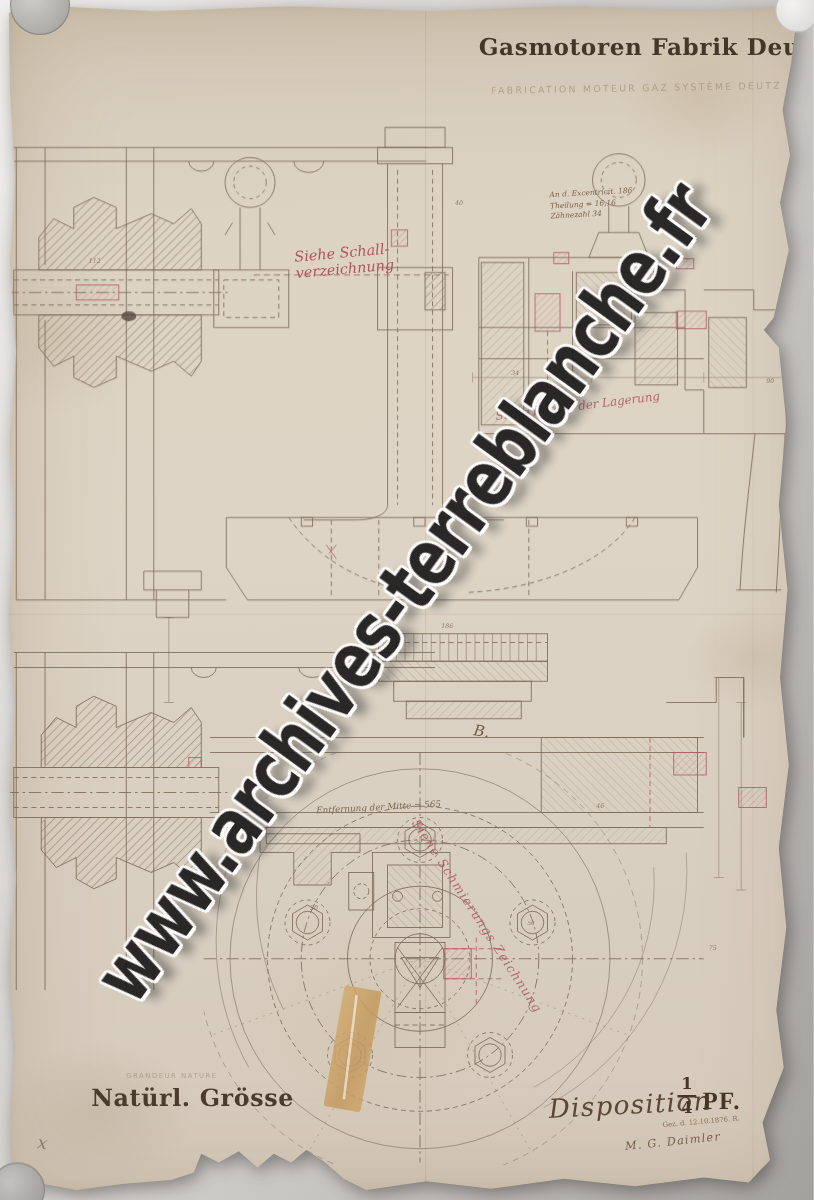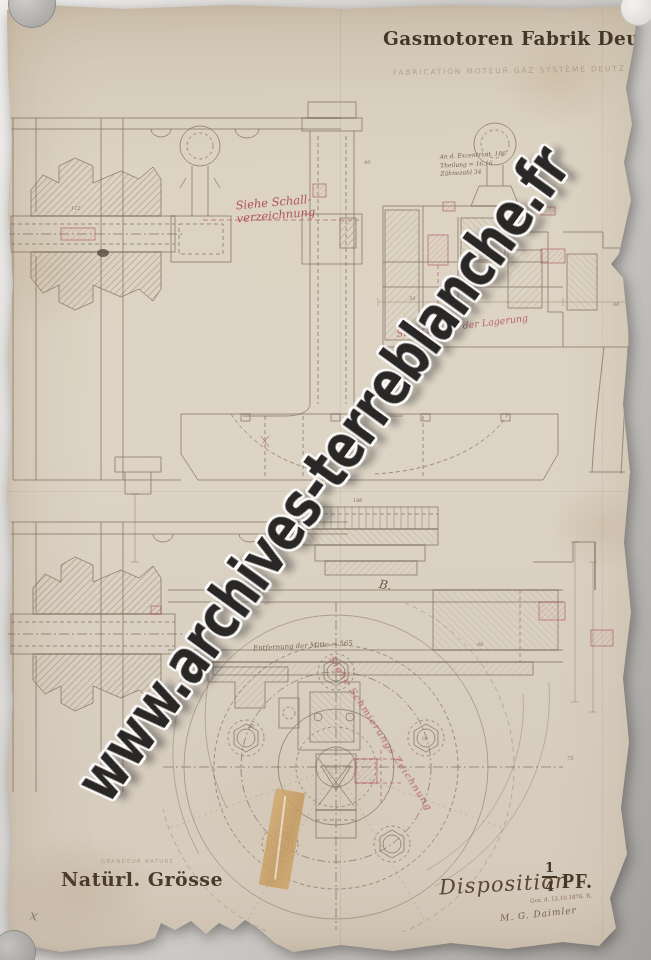--- a/index.html
+++ b/index.html
@@ -42,21 +42,21 @@
   .red-note{color:#b0535f;font-style:italic;}
   .red-top{left:233px;top:194px;font-size:11.5px;line-height:13px;transform:rotate(-5deg);}
   .ink-note{left:437px;top:149px;font-size:6px;line-height:8.5px;font-style:italic;color:#7c6147;transform:rotate(-3deg);}
   .red-mid{left:393px;top:318px;font-size:9.5px;transform:rotate(-7deg);opacity:.85;}
   .red-diag{left:333px;top:652px;font-size:10px;letter-spacing:1px;transform:rotate(57deg);transform-origin:left top;opacity:.85;}
   .measure{left:250px;top:640px;font-size:7px;font-style:italic;color:#7b6750;transform:rotate(-3deg);}
   .mark-b{left:376px;top:576px;font-size:12px;font-style:italic;color:#6f5a43;transform:rotate(9deg);}
   .pencil-x{left:27px;top:905px;font-size:14px;font-style:italic;color:rgba(100,90,78,.65);transform:rotate(8deg);}
 
   .grandeur{left:98px;top:856px;font-size:5.5px;letter-spacing:1.2px;}
-  .natgr{left:58px;top:866px;font-size:19px;font-weight:bold;color:#4a3c2d;letter-spacing:.5px;}
+  .natgr{left:70px;top:866px;font-size:19px;font-weight:bold;color:#4a3c2d;letter-spacing:.5px;}
   .disposition{left:436px;top:870px;font-size:21px;font-style:italic;color:#5b4733;transform:rotate(-3deg);letter-spacing:1px;}
   .frac{left:539px;top:858px;display:inline-flex;flex-direction:column;align-items:center;color:#463626;font-weight:bold;}
   .frac .num{font-size:13px;border-bottom:2px solid #463626;padding:0 3px 1px;}
   .frac .den{font-size:13px;padding-top:1px;}
   .pf{left:559px;top:868px;font-size:20px;font-weight:bold;color:#463626;letter-spacing:1px;font-family:Liberation Serif, serif;}
   .date-note{left:527px;top:893px;font-size:5.5px;color:#8a6c4f;transform:rotate(-5deg);}
   .signature{left:497px;top:907px;font-size:9px;font-style:italic;color:#77604a;transform:rotate(-6deg);letter-spacing:1px;}
 
   .tape{position:absolute;left:264px;top:788px;width:30px;height:98px;transform:rotate(10deg);
     background:linear-gradient(100deg,#d2ab71,#c49a5f 60%,#cda467);opacity:.85;border-radius:2px;}

